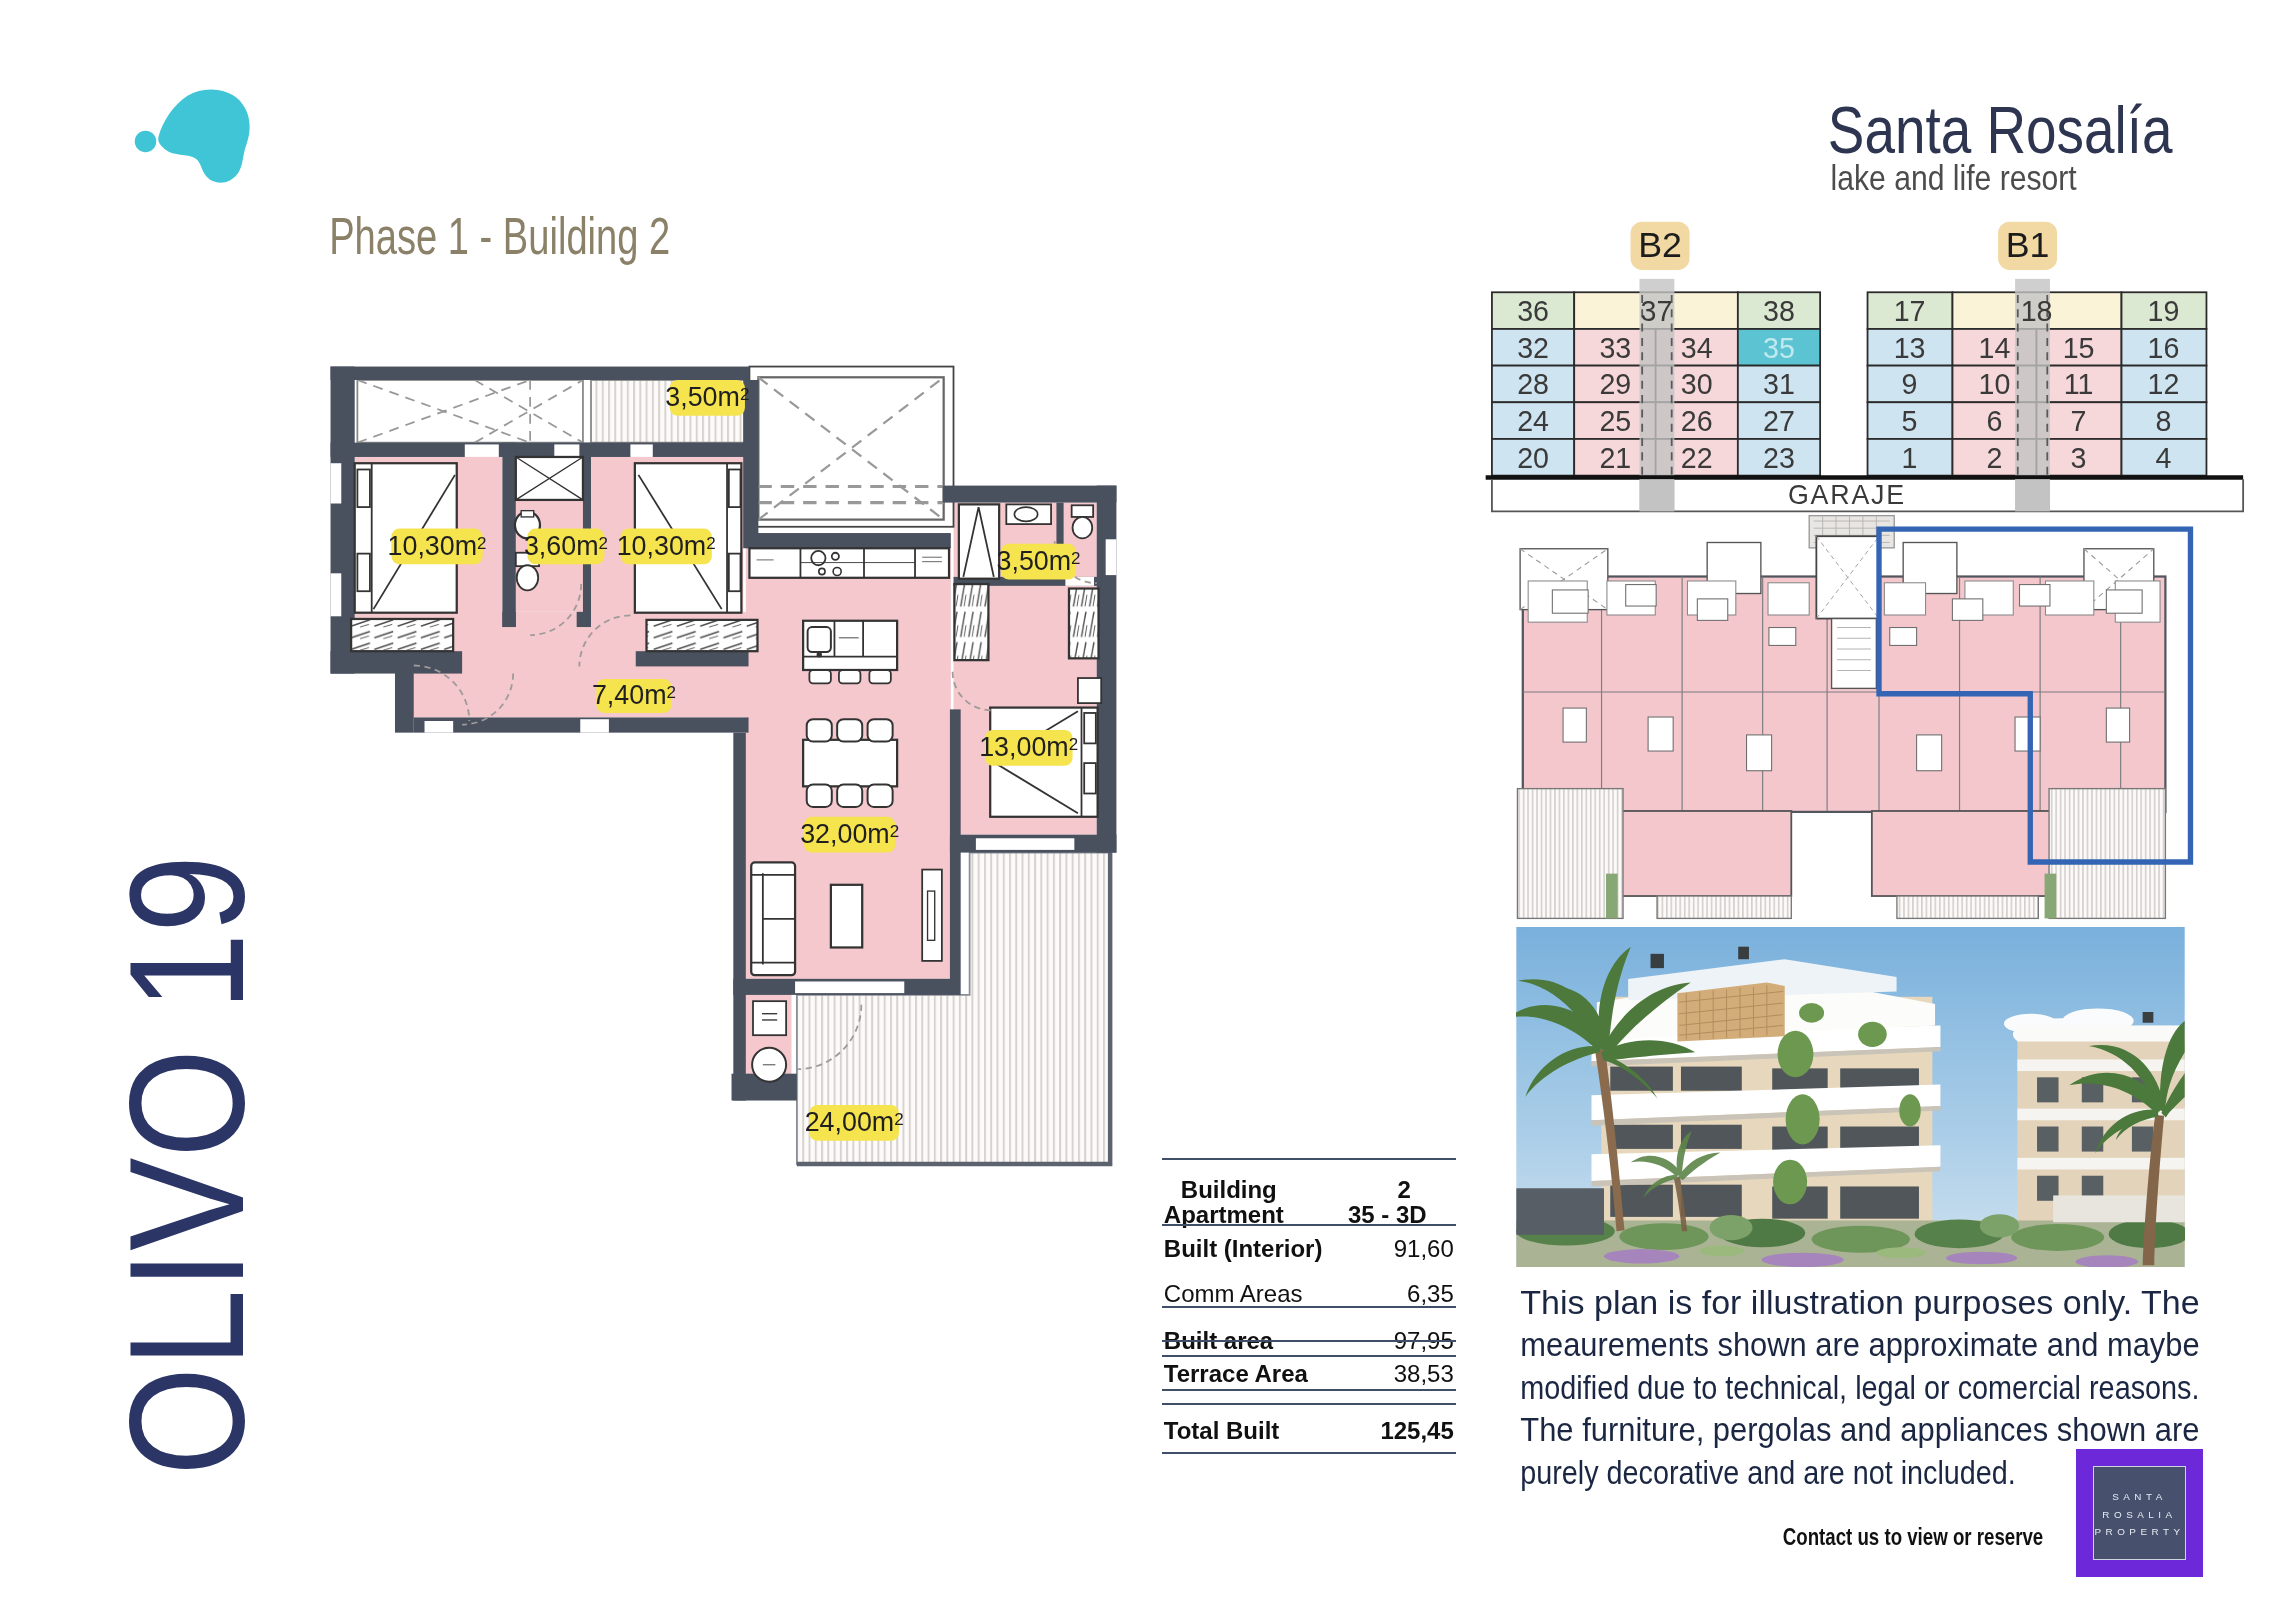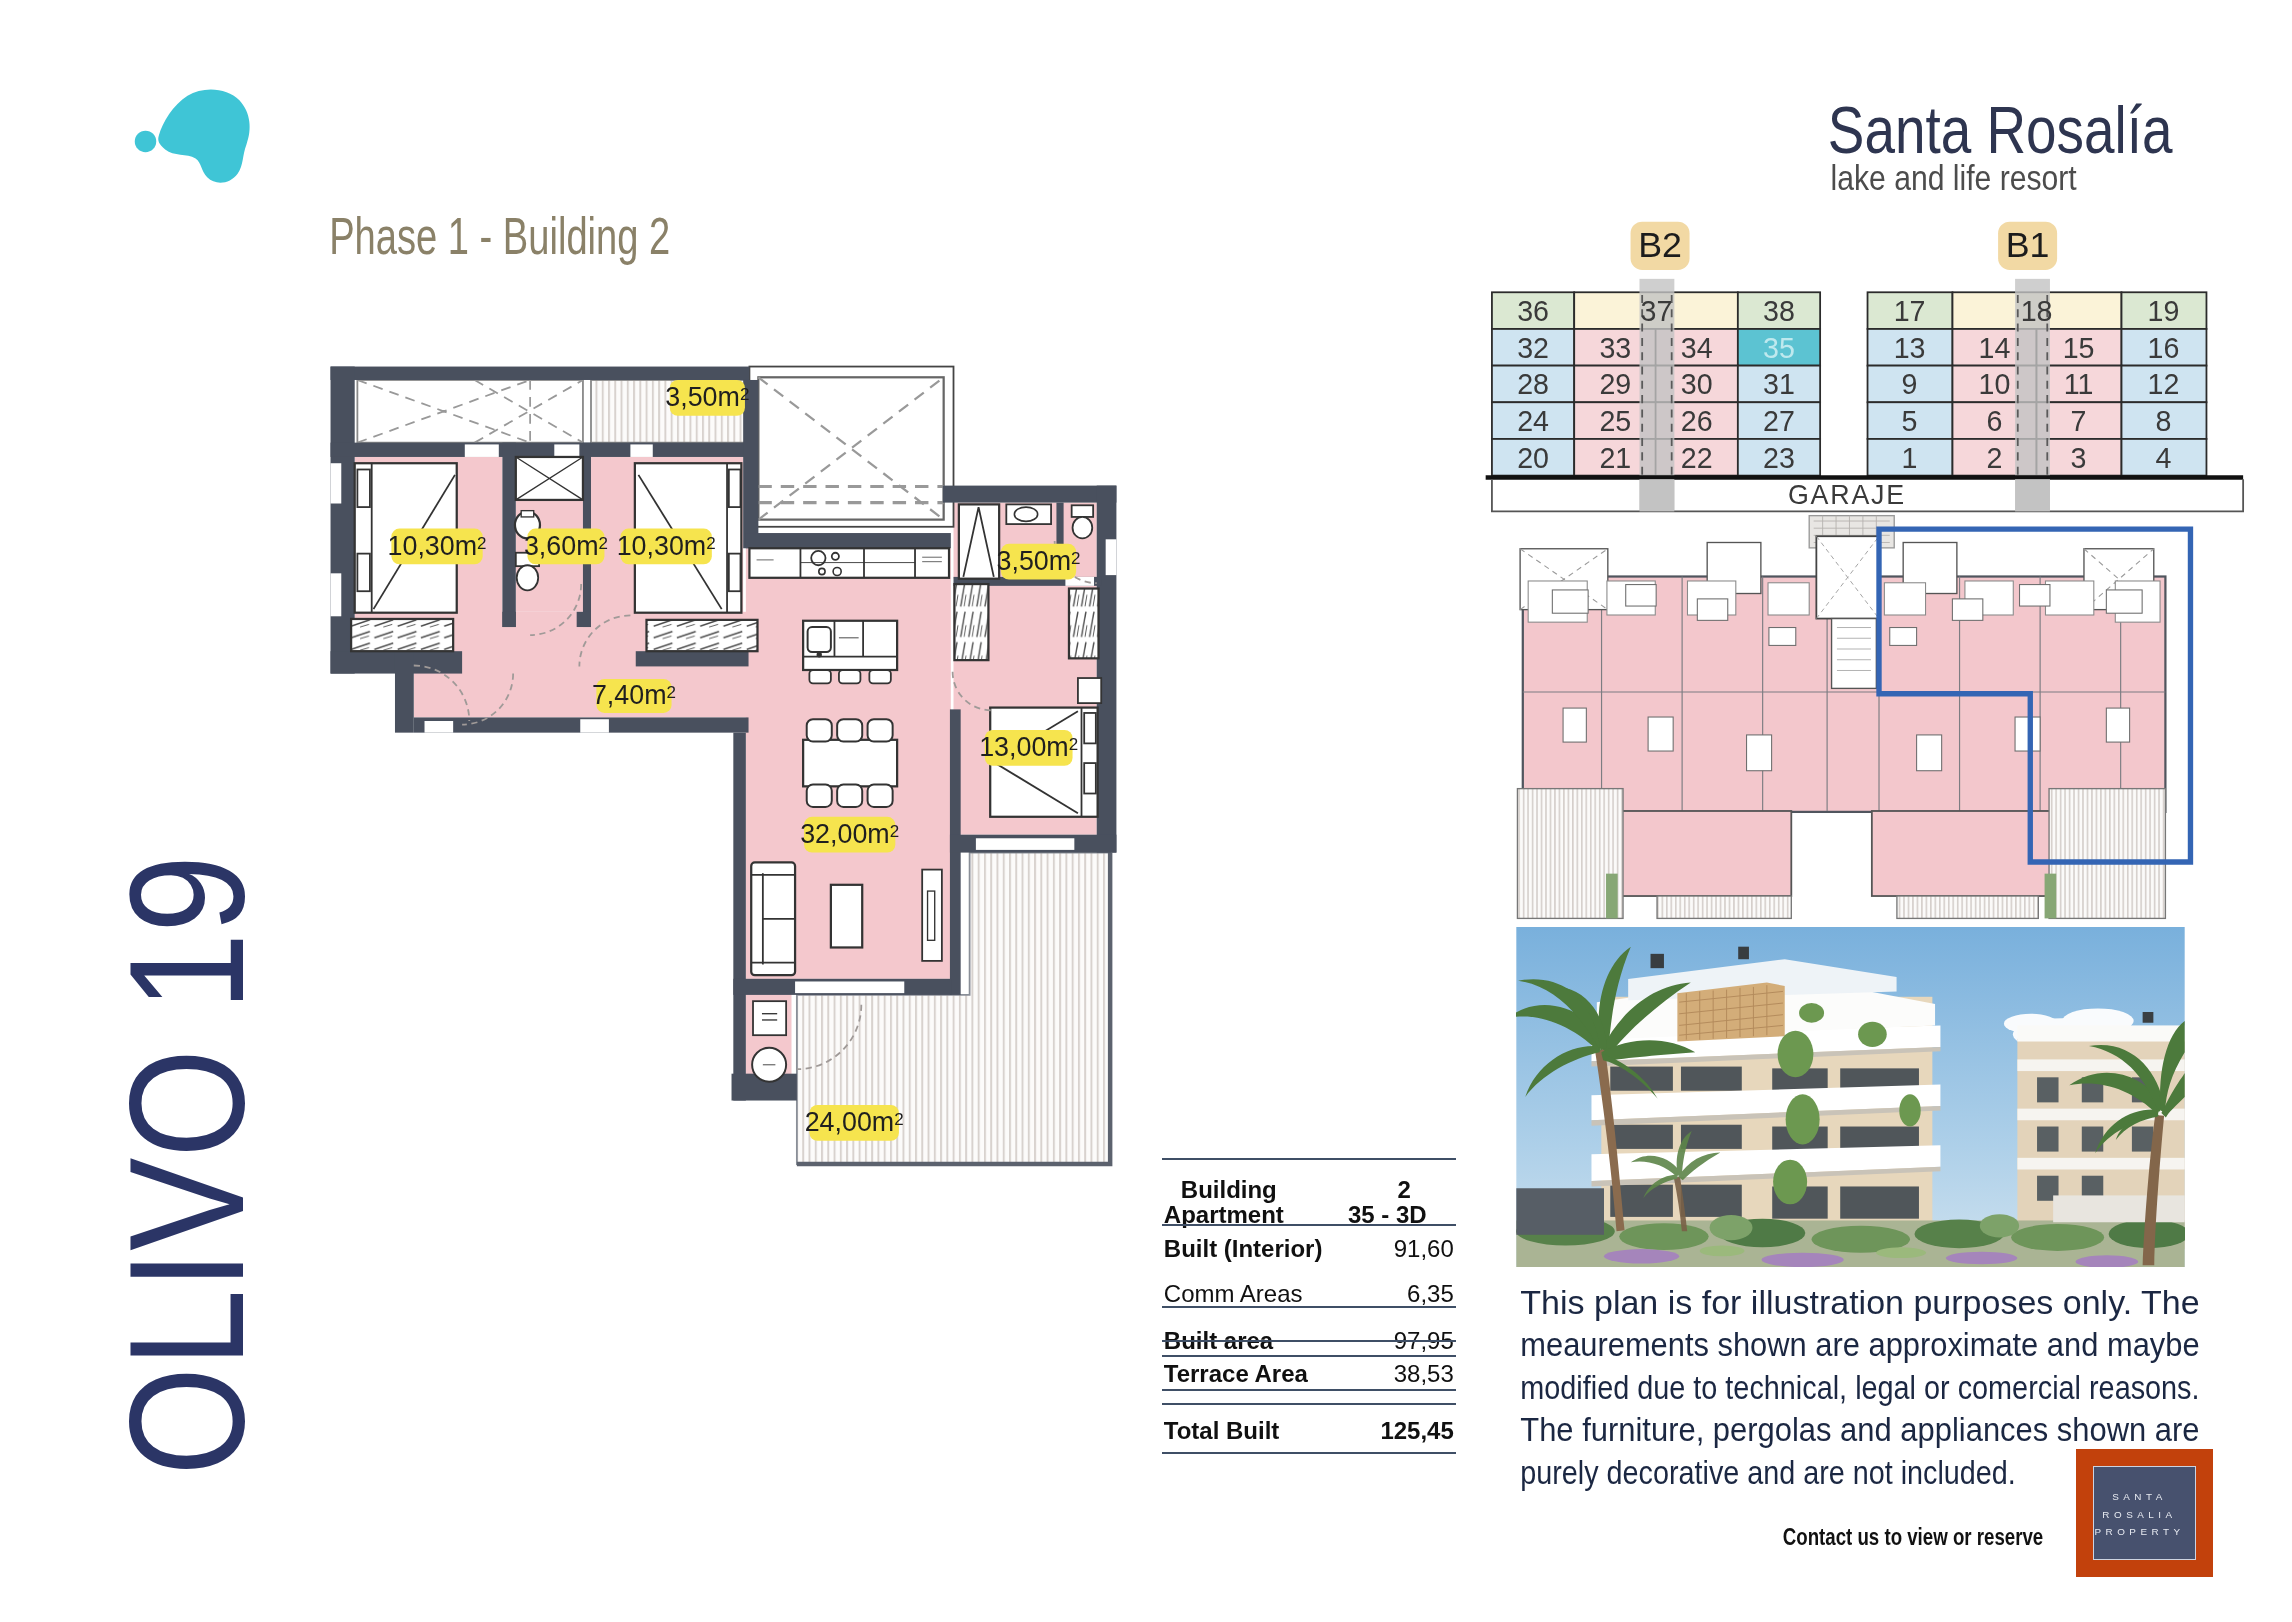--- a/index.html
+++ b/index.html
@@ -723,19 +723,19 @@
   <text x="7" y="94" font-size="38" fill="#1b2742" textLength="758" lengthAdjust="spacingAndGlyphs">meaurements shown are approximate and maybe</text>
   <text x="7" y="142" font-size="38" fill="#1b2742" textLength="758" lengthAdjust="spacingAndGlyphs">modified due to technical, legal or comercial reasons.</text>
   <text x="7" y="189" font-size="38" fill="#1b2742" textLength="758" lengthAdjust="spacingAndGlyphs">The furniture, pergolas and appliances shown are</text>
   <text x="7" y="237" font-size="38" fill="#1b2742" textLength="553" lengthAdjust="spacingAndGlyphs">purely decorative and are not included.</text>
 </svg>
 
 <svg class="abs" style="left:1778px;top:1518px" width="278" height="40" viewBox="0 0 310 45">
   <text x="4" y="30" font-size="27" font-weight="bold" fill="#111" textLength="293" lengthAdjust="spacingAndGlyphs">Contact us to view or reserve</text>
 </svg>
 
-<div class="abs" style="left:2076px;top:1449px;width:137px;height:128px;background:#c2410c;">
+<div class="abs" style="left:2076px;top:1449px;width:127px;height:128px;background:#6d28d9;">
   <div class="abs" style="left:17px;top:17px;right:17px;bottom:17px;background:#47516e;border:1.8px solid #cdd3e0;"></div>
   <div class="abs" style="left:0;top:39px;width:127px;text-align:center;color:#e8ebf2;font-size:9.9px;letter-spacing:4.5px;line-height:17.5px;">SANTA<br>ROSALIA<br>PROPERTY</div>
 </div>
 
 </div>
 
 
 </body></html>

